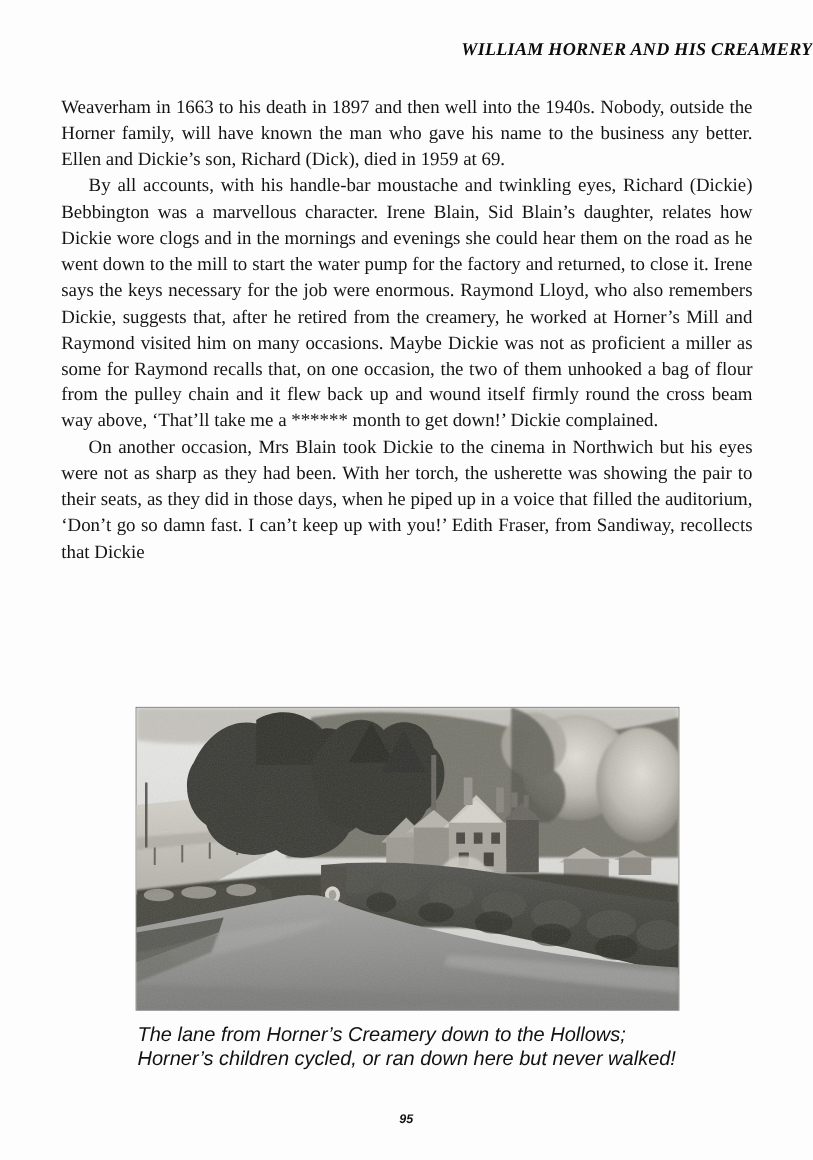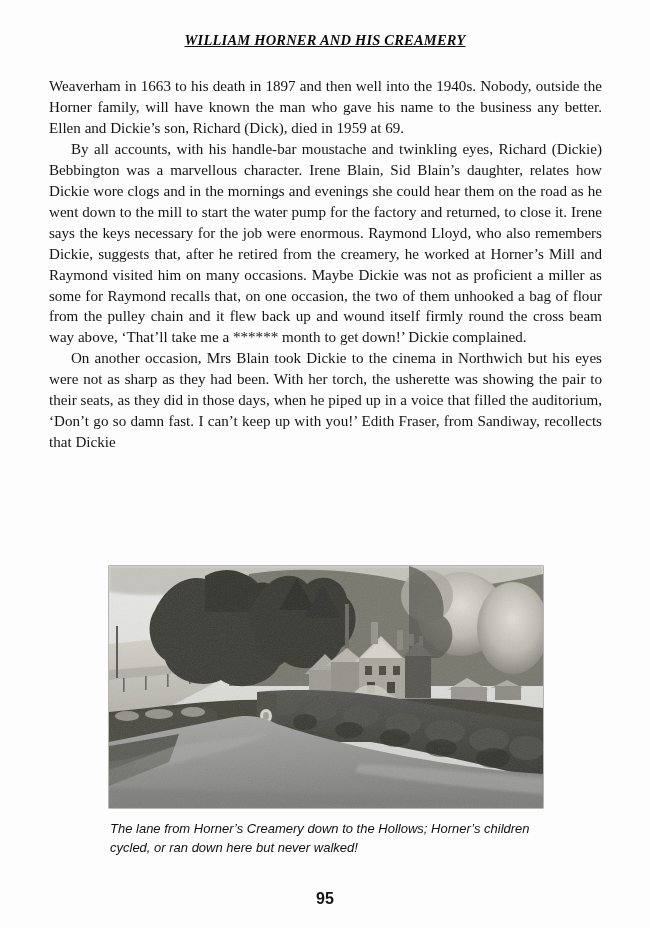--- a/index.html
+++ b/index.html
@@ -21,28 +21,27 @@
     inset: 0;
     background: #fdfdfd;
   }
 
   
   .running-head {
     position: absolute;
     top: 32px;
     left: 0;
     width: 650px;
-    text-align: center;
+    text-align: right;
     font-style: italic;
     font-weight: 600;
     font-size: 14.5px;
     letter-spacing: 0.2px;
     color: #0d0d0d;
     font-family: "Liberation Serif", "DejaVu Serif", serif;
-    text-decoration: underline;
   }
 
   
   .textblock {
     position: absolute;
     left: 49px;
     top: 76px;
     width: 553px;
   }
   .para {
@@ -77,37 +76,38 @@
 
   
   .caption {
     position: absolute;
     left: 110px;
     top: 820px;
     width: 452px;
     margin: 0;
     font-family: "Liberation Sans", "DejaVu Sans", sans-serif;
     font-style: italic;
-    font-size: 13px;
+    font-size: 16px;
     line-height: 18.6px;
     color: #111111;
     text-align: left;
   }
 
   
   .folio {
     position: absolute;
     top: 890px;
     left: 0;
     width: 650px;
     text-align: center;
     font-family: "Liberation Sans", "DejaVu Sans", sans-serif;
     font-weight: bold;
-    font-size: 16px;
+    font-size: 10px;
     color: #131313;
+    font-style: italic;
   }
 </style>
 </head>
 <body>
 
 <div class="page">
 
   <div class="running-head">WILLIAM HORNER AND HIS CREAMERY</div>
 
   <div class="textblock">

